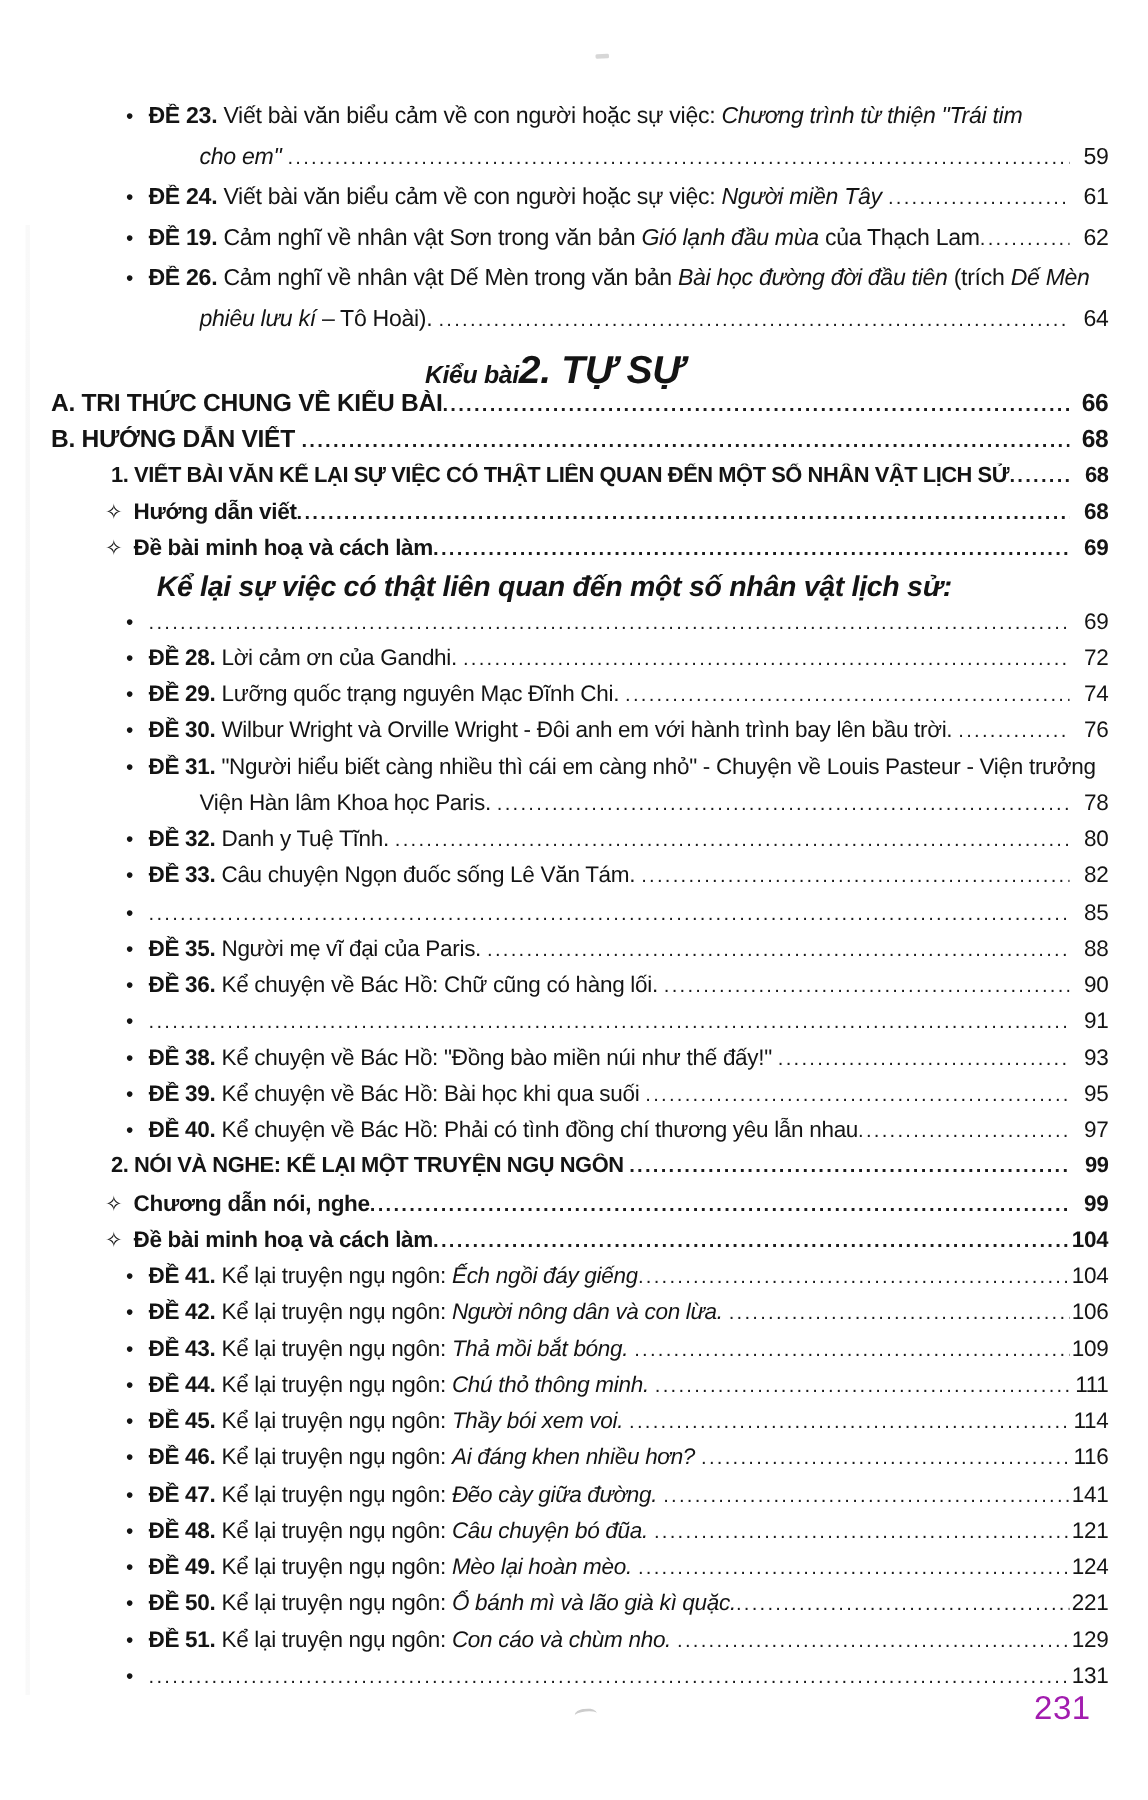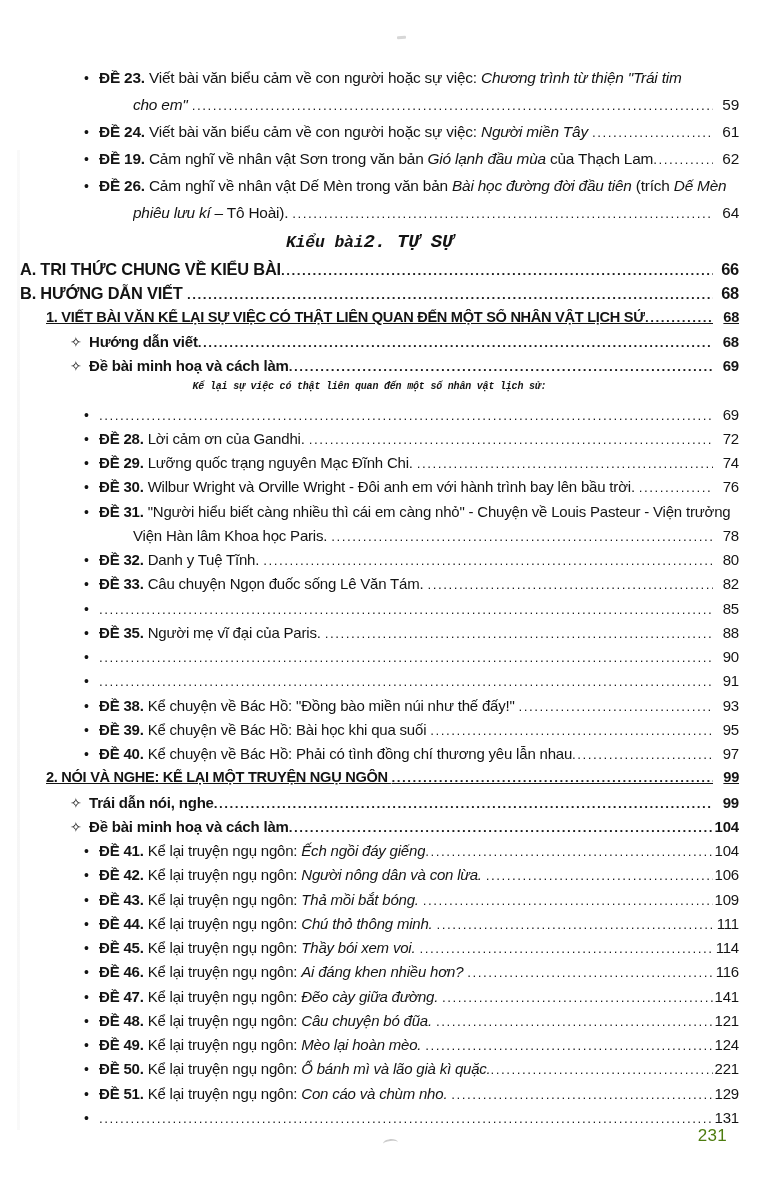--- a/index.html
+++ b/index.html
@@ -9,46 +9,46 @@
     color:#141414;overflow:hidden;
   }
   .page{position:relative;width:765px;height:1200px;background:#fff;overflow:hidden;}
   .scan-shadow{position:absolute;left:17px;top:150px;height:980px;width:3px;
     background:linear-gradient(#f2f2f2,#e4e4e4,#f2f2f2);opacity:.45;}
   .toc{position:absolute;left:0;top:69px;right:26px;}
   .row{display:flex;align-items:baseline;height:24.25px;overflow:hidden;
     font-size:15px;letter-spacing:-0.2px;}
   #toc-top .row{height:27px;font-size:15.4px;}
   
-  .lv-a{padding-left:20px;font-weight:bold;font-size:16.4px;justify-content:space-between;}
-  .lv-s{padding-left:46px;font-weight:bold;font-size:14.6px;letter-spacing:-0.3px;text-decoration:underline;}
+  .lv-a{padding-left:34px;font-weight:bold;font-size:16.4px;justify-content:space-between;}
+  .lv-s{padding-left:74px;font-weight:bold;font-size:14.6px;letter-spacing:-0.3px;}
   .lv-d{padding-left:70px;font-weight:bold;font-size:15px;}
   .lv-b{padding-left:84px;}
   .lv-c{padding-left:133px;}
   
   .bullet{flex:0 0 auto;}
   .bullet.dot{width:15px;font-size:14px;}
   .bullet.diamond{width:19px;font-size:14px;font-weight:bold;}
   
   .txt{flex:0 1 auto;white-space:pre;overflow:hidden;}
   .seg-b{font-weight:bold;}
   .seg-i{font-style:italic;}
   
   .dots{flex:1 1 8px;min-width:8px;overflow:hidden;white-space:nowrap;
     font-size:13.5px;letter-spacing:1.5px;color:#1c1c1c;}
   .pg{flex:0 0 auto;min-width:24px;text-align:right;padding-left:2px;}
   
-  .row.center{justify-content:center;overflow:visible;font-family:Liberation Mono, monospace;}
+  .row.center{justify-content:center;overflow:visible;}
   .row.chapter{height:29px;}
   .k-small{font-weight:bold;font-style:italic;font-size:16.5px;}
-  .k-large{font-weight:bold;font-style:italic;font-size:19px;text-align:center;}
-  .row.sub{font-weight:bold;font-style:italic;font-size:10px;height:24.25px;}
-  
-  .footer-num{position:absolute;right:38px;top:1126px;font-size:17px;
-    letter-spacing:.3px;color:#4d7c0f;}
+  .k-large{font-weight:bold;font-style:italic;font-size:26px;text-align:center;}
+  .row.sub{font-weight:bold;font-style:italic;font-size:19px;height:24.25px;}
+  
+  .footer-num{position:absolute;right:38px;top:1126px;font-size:22px;
+    letter-spacing:.3px;color:#a21caf;}
   
   .artifact-top{position:absolute;left:397px;top:36px;width:9px;height:3px;
     background:#c6c6c6;border-radius:1px;opacity:.7;transform:rotate(-3deg);}
   .artifact-bottom{position:absolute;left:383px;top:1139px;width:15px;height:6px;
     border-top:2px solid #9a9a9a;border-radius:60%;opacity:.5;transform:rotate(-6deg);}
 </style>
 </head>
 <body>
 
 <div class="page">
@@ -173,20 +173,21 @@
           <span class="pg">85</span>
         </div>
         <div class="row lv-b">
           <span class="bullet dot">•</span>
           <span class="txt"><span class="seg-b">ĐỀ 35. </span><span class="seg-n">Người mẹ vĩ đại của Paris. </span></span>
           <span class="dots">................................................................................................................................................................................................................................................</span>
           <span class="pg">88</span>
         </div>
         <div class="row lv-b">
           <span class="bullet dot">•</span>
+          <span class="txt"><span class="seg-b">ĐỀ 36. </span><span class="seg-n">Kể chuyện về Bác Hồ: Chữ cũng có hàng lối. </span></span>
           <span class="dots">................................................................................................................................................................................................................................................</span>
           <span class="pg">90</span>
         </div>
         <div class="row lv-b">
           <span class="bullet dot">•</span>
           <span class="dots">................................................................................................................................................................................................................................................</span>
           <span class="pg">91</span>
         </div>
         <div class="row lv-b">
           <span class="bullet dot">•</span>
@@ -206,21 +207,21 @@
           <span class="dots">................................................................................................................................................................................................................................................</span>
           <span class="pg">97</span>
         </div>
         <div class="row lv-s">
           <span class="txt"><span class="seg-b">2. NÓI VÀ NGHE: KỂ LẠI MỘT TRUYỆN NGỤ NGÔN </span></span>
           <span class="dots">................................................................................................................................................................................................................................................</span>
           <span class="pg">99</span>
         </div>
         <div class="row lv-d">
           <span class="bullet diamond">✧</span>
-          <span class="txt"><span class="seg-b">Trái dẫn nói, nghe</span></span>
+          <span class="txt"><span class="seg-b">Chương dẫn nói, nghe</span></span>
           <span class="dots">................................................................................................................................................................................................................................................</span>
           <span class="pg">99</span>
         </div>
         <div class="row lv-d">
           <span class="bullet diamond">✧</span>
           <span class="txt"><span class="seg-b">Đề bài minh hoạ và cách làm</span></span>
           <span class="dots">................................................................................................................................................................................................................................................</span>
           <span class="pg">104</span>
         </div>
         <div class="row lv-b">

